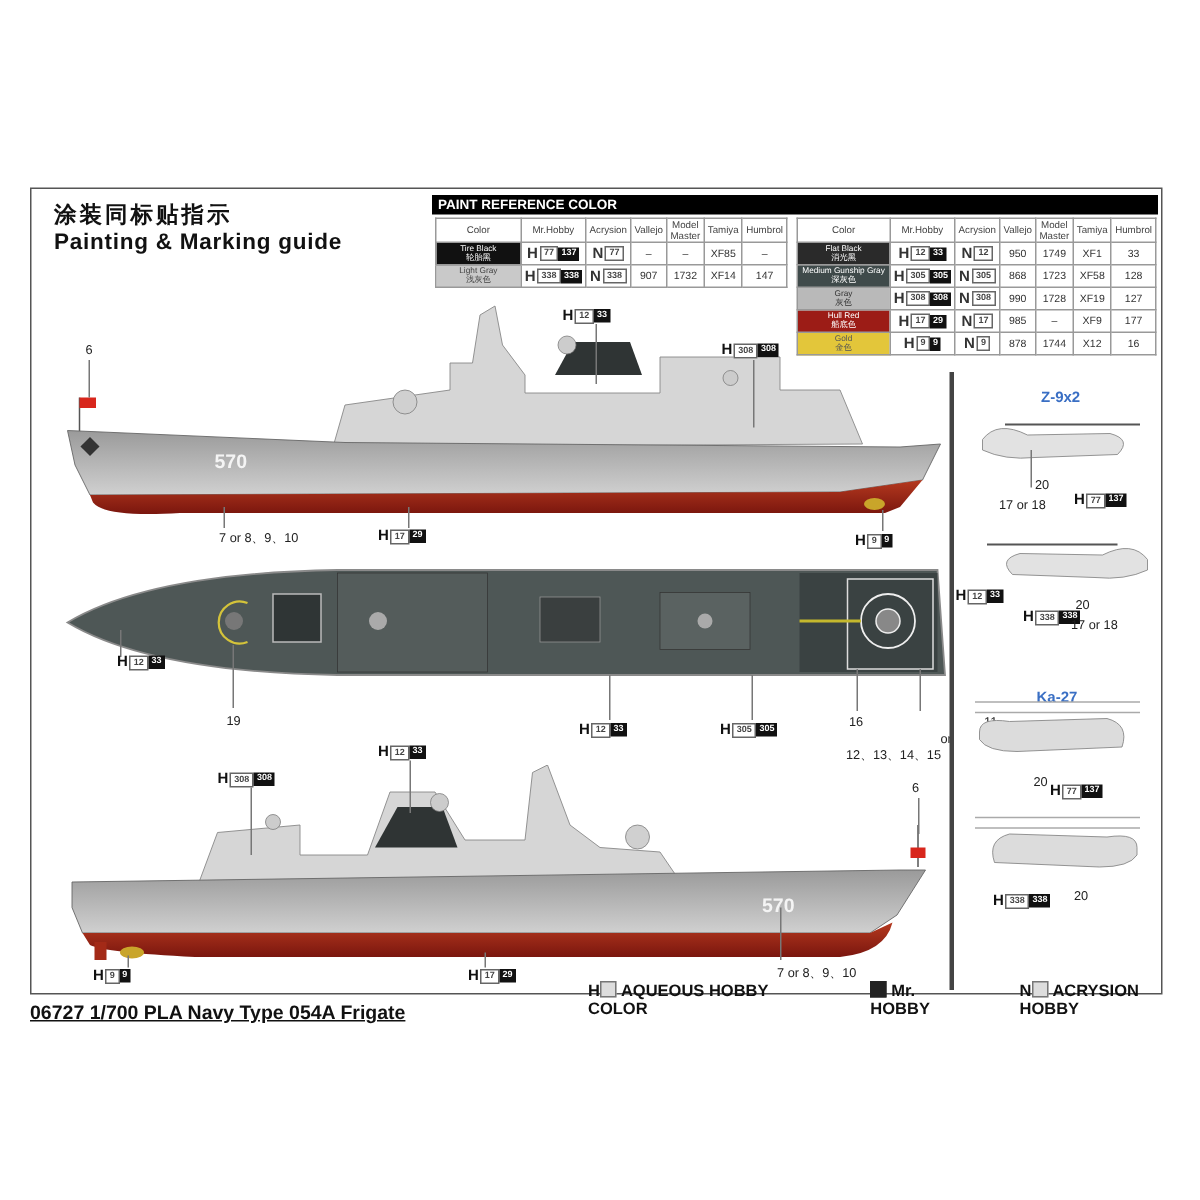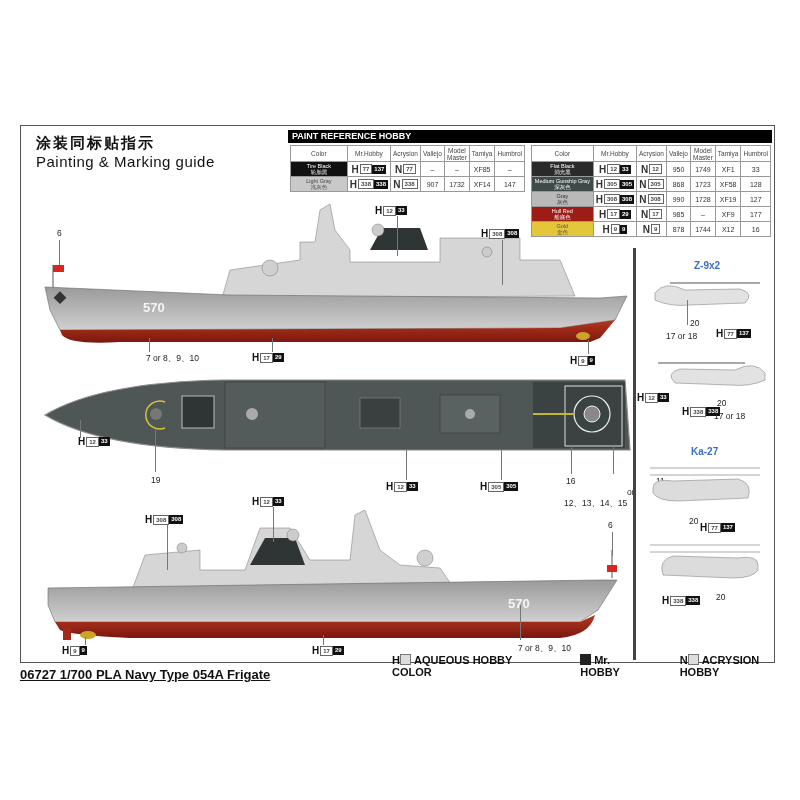--- a/index.html
+++ b/index.html
@@ -1,19 +1,19 @@
 <!DOCTYPE html>
 <html><head>
 <meta charset="utf-8">
 <style>
   html, body { margin:0; padding:0; background:#fff; }
   body { width:800px; height:800px; position:relative; overflow:hidden; font-family:"Liberation Sans", sans-serif; color:#111; }
   .frame { position:absolute; left:20px; top:125px; width:755px; height:538px; border:1.5px solid #555; box-sizing:border-box; }
   .title-cn { position:absolute; left:36px; top:134px; font-size:15px; font-weight:bold; letter-spacing:2px; font-family:"DejaVu Sans", sans-serif; }
-  .title-en { position:absolute; left:36px; top:153px; font-size:15px; font-weight:normal; letter-spacing:0.5px; }
+  .title-en { position:absolute; left:36px; top:153px; font-size:15px; font-weight:bold; letter-spacing:0.5px; }
   .footer-title { position:absolute; left:20px; top:667px; font-size:13px; font-weight:bold;text-decoration:underline; }
   .legend { position:absolute; left:392px; top:654px; font-size:11px; font-weight:bold; display:flex; gap:28px; }
   .legend .sq { display:inline-block; width:9px; height:9px; border:1px solid #777; background:#ddd; vertical-align:-1px; margin-right:3px; }
   .legend .sq.dark { background:#222; border-color:#222; }
 
   
   .ptable-wrap { position:absolute; left:288px; top:130px; width:484px; }
   .ptable-head { background:#000; color:#fff; font-size:9px; font-weight:bold; padding:1px 4px; height:11px; line-height:11px; }
   .ptable { position:absolute; border-collapse:collapse; font-size:7px; }
   .ptable td, .ptable th { border:1px solid #999; text-align:center; height:14px; padding:0 2px; font-weight:normal; color:#333; }
@@ -33,21 +33,21 @@
 </style>
 </head>
 <body>
 
 <div class="frame"></div>
 
 <div class="title-cn">涂装同标贴指示</div>
 <div class="title-en">Painting &amp; Marking guide</div>
 
 <div class="ptable-wrap">
-  <div class="ptable-head">PAINT REFERENCE HOBBY</div>
+  <div class="ptable-head">PAINT REFERENCE COLOR</div>
 </div>
 
 <table class="ptable" style="left:290px; top:145px; width:235px;">
   <tbody>
       <tr>
     <th>Color</th>
     <th>Mr.Hobby</th>
     <th>Acrysion</th>
     <th>Vallejo</th>
     <th>Model Master</th>
@@ -311,21 +311,21 @@
       <span class="b1">12</span>
       <span class="b2">33</span>
     </span></div>
 <div class="num" style="left:717px; top:398px;">20</div>
 <div class="callout" style="left:682px; top:406px;">H<span class="code">
       <span class="b1">338</span>
       <span class="b2">338</span>
     </span></div>
 <div class="num" style="left:714px; top:411px;">17 or 18</div>
 
-<div class="heli-title" style="left:691px; top:446px;text-align:right;">Ka-27</div>
+<div class="heli-title" style="left:691px; top:460px;text-align:right;">Ka-27</div>
 <svg style="left:648px; top:463px;" width="120" height="45">
   <line x1="2" y1="5" x2="112" y2="5" stroke="#aaa" stroke-width="1"></line>
   <line x1="2" y1="12" x2="112" y2="12" stroke="#aaa" stroke-width="1"></line>
   <path d="M5,25 Q5,15 25,18 L90,16 Q105,20 100,35 L30,38 Q10,38 5,30 Z" fill="#dcdcdc" stroke="#888" stroke-width="0.6"></path>
 </svg>
 <div class="num" style="left:689px; top:516px;">20</div>
 <div class="callout" style="left:700px; top:522px;">H<span class="code">
       <span class="b1">77</span>
       <span class="b2">137</span>
     </span></div>

